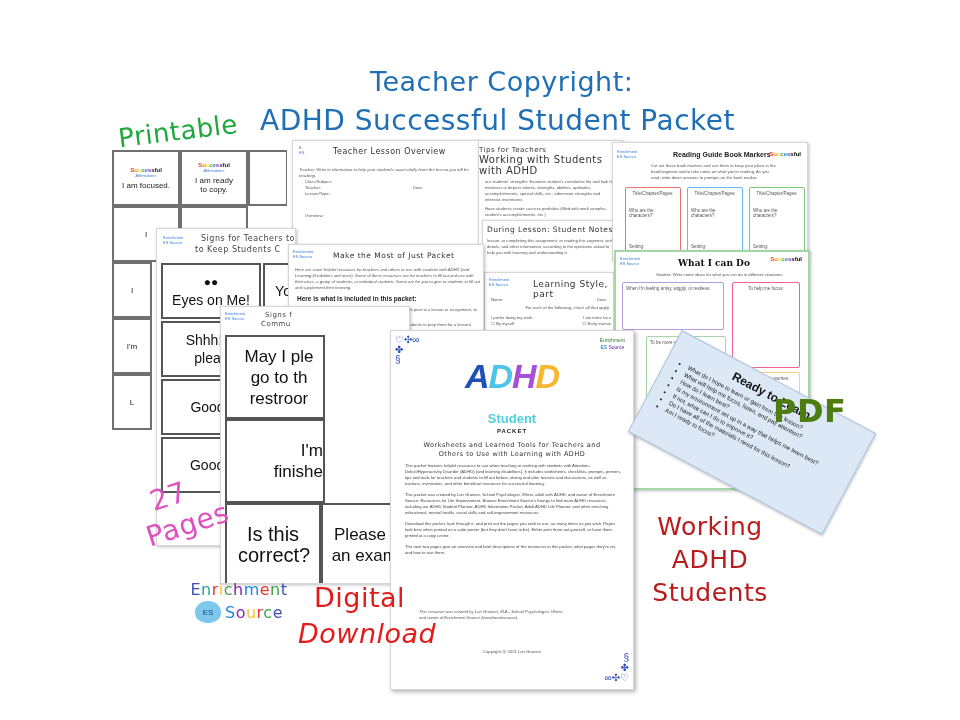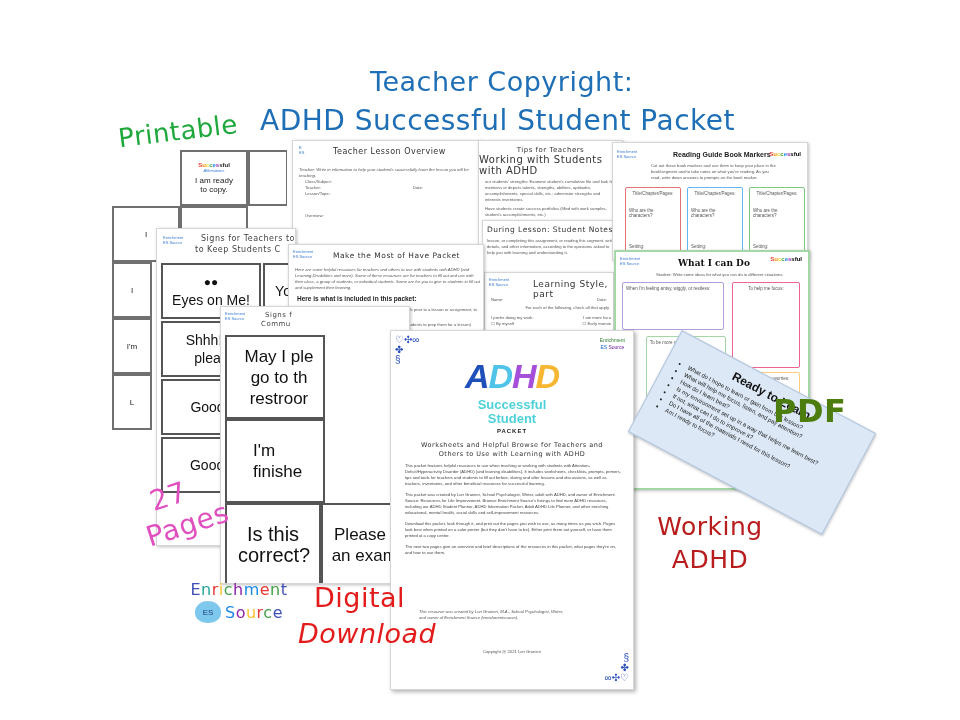--- a/index.html
+++ b/index.html
@@ -17,20 +17,25 @@
   .ul { list-style: disc; padding-left: 12px; }
 </style>
 </head>
 <body>
 
 <div class="abs hand" style="left:370px; top:66px; font-size:27px; color:#1e6fb5;">Teacher Copyright:</div>
 <div class="abs hand" style="left:260px; top:104px; font-size:28px; color:#1e6fb5;">ADHD Successful Student Packet</div>
 <div class="abs hand" style="left:118px; top:116px; font-size:26px; color:#1fa83c; transform:rotate(-7deg);">Printable</div>
 
 <div class="page" style="left:112px; top:150px; width:175px; height:420px; border:none; box-shadow:none;">
+  <div class="card" style="left:0; top:0; width:68px; height:56px; flex-direction:column;">
+    <div class="ss-logo rainbow"><span>S</span><span>u</span><span>c</span><span>c</span><span>e</span><span>s</span>sful</div>
+    <div style="font-size:4px;color:#3a7bd5;font-style:italic;">Affirmations</div>
+    <div style="font-size:8px;margin-top:3px;">I am focused.</div>
+  </div>
   <div class="card" style="left:68px; top:0; width:68px; height:56px; flex-direction:column;">
     <div class="ss-logo rainbow"><span>S</span><span>u</span><span>c</span><span>c</span><span>e</span><span>s</span>sful</div>
     <div style="font-size:4px;color:#3a7bd5;font-style:italic;">Affirmations</div>
     <div style="font-size:8px;margin-top:3px;width:44px;">I am ready to copy.</div>
   </div>
   <div class="card" style="left:136px; top:0; width:40px; height:56px;"></div>
   <div class="card" style="left:0; top:56px; width:68px; height:56px;">
       <span style="font-size:8px;">I</span>
     </div>
   <div class="card" style="left:68px; top:56px; width:68px; height:56px;"></div>
@@ -50,21 +55,21 @@
   <div class="hand" style="position:absolute; left:40px; top:6px; font-size:8px; color:#333;">Teacher Lesson Overview</div>
   <div class="tiny" style="position:absolute; left:6px; top:26px; width:180px; font-style:italic;">Teacher: Write in information to help your student/s successfully learn the lesson you will be teaching.</div>
   <div class="tiny" style="position:absolute; left:12px; top:38px;">Class/Subject:</div>
   <div class="tiny" style="position:absolute; left:12px; top:44px;">Teacher:</div>
   <div class="tiny" style="position:absolute; left:120px; top:44px;">Date:</div>
   <div class="tiny" style="position:absolute; left:12px; top:50px;">Lesson/Topic:</div>
   <div class="tiny" style="position:absolute; left:12px; top:72px;">Overview:</div>
 </div>
 
 <div class="page" style="left:478px; top:140px; width:145px; height:140px;">
-  <div class="hand" style="text-align:center; font-size:7px; margin-top:5px; color:#333;">Tips for Teachers</div>
+  <div class="hand" style="text-align:left; font-size:7px; margin-top:5px; color:#333;">Tips for Teachers</div>
   <div class="hand" style="text-align:left; font-size:10px; color:#333;">Working with Students with ADHD</div>
   <div class="tiny" style="padding:3px 6px 0;">our students' strengths: Examine student's cumulative file and look for mentions or depicts talents, strengths, abilities, aptitudes, accomplishments, special skills, etc.; administer strengths and interests inventories.</div>
   <div class="tiny" style="padding:3px 6px 0;">Have students create success portfolios (filled with work samples, student's accomplishments, etc.)</div>
   <div class="tiny" style="padding:3px 6px 0;">Know what your students are most passionate about. Try to use this in learning activities.</div>
 </div>
 
 <div class="page" style="left:482px; top:220px; width:140px; height:62px;">
   <div class="hand" style="font-size:7.5px; padding:4px 4px; color:#333;">During Lesson: Student Notes</div>
   <div class="tiny" style="padding:0 4px;">lesson, or completing this assignment, or reading this segment, write details, and other information, according to the questions asked to help you with learning and understanding it.</div>
   <div class="tiny" style="position:absolute; right:40px; bottom:3px;">Date:</div>
@@ -132,21 +137,21 @@
   <div class="sign" style="left:4px; top:150px; width:100px; height:56px; font-size:14px;">
       <span>Good j</span>
     </div>
   <div class="sign" style="left:4px; top:208px; width:100px; height:56px; font-size:14px;">
       <span>Good t</span>
     </div>
 </div>
 
 <div class="page" style="left:288px; top:244px; width:196px; height:216px;">
   <div class="logo-small" style="position:absolute; left:4px; top:4px;">Enrichment<br>ES Source</div>
-  <div class="hand" style="position:absolute; left:44px; top:6px; font-size:7.5px; color:#333;">Make the Most of Have Packet</div>
+  <div class="hand" style="position:absolute; left:44px; top:6px; font-size:7.5px; color:#333;">Make the Most of Just Packet</div>
   <div class="tiny" style="position:absolute; left:6px; top:22px; width:186px; font-style:italic;">Here are some helpful resources for teachers and others to use with students with ADHD (and Learning Disabilities and more). Some of these resources are for teachers to fill out and use with their class, a group of students, or individual students. Some are for you to give to students to fill out and supplement their learning.</div>
   <div style="position:absolute; left:8px; top:50px; font-size:6.5px; font-weight:bold; color:#222;">Here is what is included in this packet:</div>
   <div style="position:absolute; left:8px; top:62px; width:180px;">
     <div class="tiny" style="margin-bottom:3px;"><b>Lesson Overview</b> <span>(for teachers to fill out and give to student/s prior to a lesson or assignment, to help prime student/s for the lesson ahead) page 4</span></div>
     <div class="tiny" style="margin-bottom:3px;"><b>Learning Expectations</b> <span>(for teachers to fill out and give to students to prep them for a lesson) page 5</span></div>
     <div class="tiny" style="margin-bottom:3px;"><b>Student Pre-Lesson Worksheet</b> <span>(for students to fill out to get interested in and ready for the upcoming lesson) page 6</span></div>
     <div class="tiny" style="margin-bottom:3px;"><b>During Lesson: Student Notes</b> <span>(for student/s to fill out during a lesson or working on an assignment; a more structured way to take notes, teaches them how to take notes; it also helps students to focus) page 7</span></div>
     <div class="tiny" style="margin-bottom:3px;"><b>Lesson Review Worksheet: About What I Just Learned</b> <span>(for students to fill out right after the lesson, to reinforce what was taught; the teacher can give it to the student after the lesson to check his/her understanding, or complete the worksheet with the student to reinforce the lesson; or give it to the student before the lesson and let him/her fill it out during, with prompting, cues and clues) page 8</span></div>
     <div class="tiny" style="margin-bottom:3px;"><b>Lesson Dump</b> <span>(for the student/s to complete just after a lesson, to help them remember and process the lesson; the students write down anything that comes to mind about the lesson, they just let their thoughts flow) page 9</span></div>
     <div class="tiny" style="margin-bottom:3px;"><b>Lesson Dump Analysis</b> <span>(for the student/s to fine tune their lesson dump page, to help them organize their thoughts) page 10</span></div>
@@ -155,44 +160,43 @@
 </div>
 
 <div class="page" style="left:220px; top:306px; width:190px; height:278px;">
   <div class="logo-small" style="position:absolute; left:4px; top:4px;">Enrichment<br>ES Source</div>
   <div class="hand" style="position:absolute; left:44px; top:4px; font-size:7px; color:#444;">Signs f</div>
   <div class="hand" style="position:absolute; left:40px; top:13px; font-size:7px; color:#444;">Commu</div>
   <div class="sign" style="left:4px; top:28px; width:100px; height:84px; font-size:17px; line-height:21px; justify-content:flex-end; padding-right:4px;">
       <span style="width:80px; text-align:center;">May I ple go to th restroor</span>
     </div>
   <div class="sign" style="left:4px; top:112px; width:100px; height:84px; font-size:17px; line-height:21px; justify-content:flex-end;">
-      <span style="width:70px; text-align:left;">I'm finishe</span>
+      <span style="width:70px; text-align:right;">I'm finishe</span>
     </div>
   <div class="sign" style="left:4px; top:196px; width:96px; height:84px; font-size:20px; line-height:21px;">
       <span style="width:70px;">Is this correct?</span>
     </div>
   <div class="sign" style="left:100px; top:196px; width:96px; height:84px; font-size:17px; line-height:21px;">
       <span style="width:90px;">Please gi an examp</span>
     </div>
 </div>
 
 <div class="page" style="left:390px; top:330px; width:244px; height:360px; box-shadow:2px 2px 4px rgba(0,0,0,0.3);">
   <div style="position:absolute; left:4px; top:4px; font-size:10px; color:#2a4fb8; line-height:10px;">♡✣∞<br>✤<br>§</div>
   <div style="position:absolute; right:4px; bottom:6px; font-size:10px; color:#2a4fb8; line-height:10px; text-align:right;">§<br>✤<br>∞✣♡</div>
   <div style="position:absolute; right:8px; top:6px; font-size:5px; text-align:center; line-height:7px;">
     <span style="color:#2e7d32;">Enrichment</span><br>
     <span style="color:#1565c0;">ES</span> <span style="color:#6a1b9a;">Source</span>
   </div>
   <div style="position:absolute; left:0; right:0; top:26px; text-align:center; font-size:34px; font-weight:bold; font-style:italic; letter-spacing:-1px;">
     <span style="color:#1f4fb8;">A</span><span style="color:#4fc3e8;">D</span><span style="color:#a64fd8;">H</span><span style="color:#f7b733;">D</span>
   </div>
-  <div style="position:absolute; left:0; right:0; top:66px; text-align:center; font-size:13px; font-weight:bold; color:#4fd1d9;">Successful</div>
   <div style="position:absolute; left:0; right:0; top:80px; text-align:center; font-size:13px; font-weight:bold; color:#4fd1d9;">Student</div>
   <div style="position:absolute; left:0; right:0; top:97px; text-align:center; font-size:6px; font-weight:bold; letter-spacing:1px; color:#222;">PACKET</div>
-  <div class="hand" style="position:absolute; left:0; right:0; top:110px; text-align:center; font-size:6.5px; color:#333;">Worksheets and Helpful Browse for Teachers and</div>
+  <div class="hand" style="position:absolute; left:0; right:0; top:110px; text-align:center; font-size:6.5px; color:#333;">Worksheets and Learned Tools for Teachers and</div>
   <div class="hand" style="position:absolute; left:0; right:0; top:119px; text-align:center; font-size:6.5px; color:#333;">Others to Use with Learning with ADHD</div>
   <div style="position:absolute; left:14px; top:132px; width:216px;">
     <p class="tiny" style="margin-bottom:5px; color:#444;">This packet features helpful resources to use when teaching or working with students with Attention-Deficit/Hyperactivity Disorder (ADHD) (and learning disabilities). It includes worksheets, checklists, prompts, primers, tips and tools for teachers and students to fill out before, during and after lessons and discussions, as well as trackers, inventories, and other beneficial resources for successful learning.</p>
     <p class="tiny" style="margin-bottom:5px; color:#444;">This packet was created by Lori Granieri, School Psychologist, Writer, adult with ADHD, and owner of Enrichment Source: Resources for Life Improvement. Browse Enrichment Source's listings to find more ADHD resources, including our ADHD Student Planner, ADHD Information Packet, Adult ADHD Life Planner, and other enriching educational, mental health, social skills and self-improvement resources.</p>
     <p class="tiny" style="margin-bottom:5px; color:#444;">Download this packet, look through it, and print out the pages you wish to use, as many times as you wish. Pages look best when printed on a color printer (but they don't have to be). Either print them out yourself, or have them printed at a copy center.</p>
     <p class="tiny" style="margin-bottom:5px; color:#444;">The next two pages give an overview and brief descriptions of the resources in this packet, what pages they're on, and how to use them.</p>
   </div>
   <div class="tiny" style="position:absolute; left:28px; top:278px; font-style:italic;">This resource was created by Lori Granieri, M.A., School Psychologist, Writer,</div>
   <div class="tiny" style="position:absolute; left:28px; top:284px; font-style:italic;">and owner of Enrichment Source (enrichmentsource).</div>
   <div class="tiny" style="position:absolute; left:0; right:0; top:318px; text-align:center;">Copyright @ 2021 Lori Granieri</div>
@@ -227,13 +231,14 @@
     <span class="hand" style="font-size:16px;"><span style="color:#1e88e5">S</span><span style="color:#8e24aa">o</span><span style="color:#fbc02d">u</span><span style="color:#e53935">r</span><span style="color:#43a047">c</span><span style="color:#3f51b5">e</span></span>
   </div>
 </div>
 
 <div class="abs hand" style="left:314px; top:582px; font-size:27px; color:#e31b1b;">Digital</div>
 <div class="abs hand" style="left:298px; top:618px; font-size:27px; color:#e31b1b;font-style:italic;">Download</div>
 
 <div class="abs hand" style="left:640px; top:510px; width:140px; text-align:center; font-size:25px; line-height:33px; color:#b91c1c;">
   <div>Working</div>
   <div>ADHD</div>
+  <div>Students</div>
 </div>
 
 </body></html>

